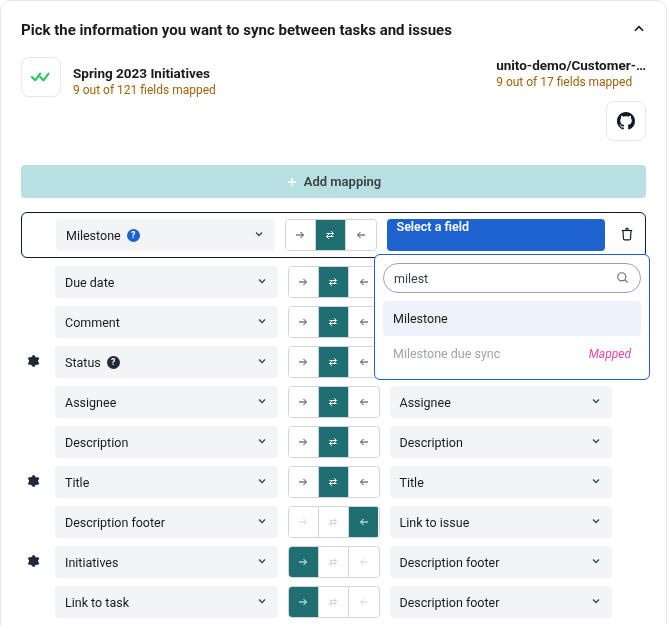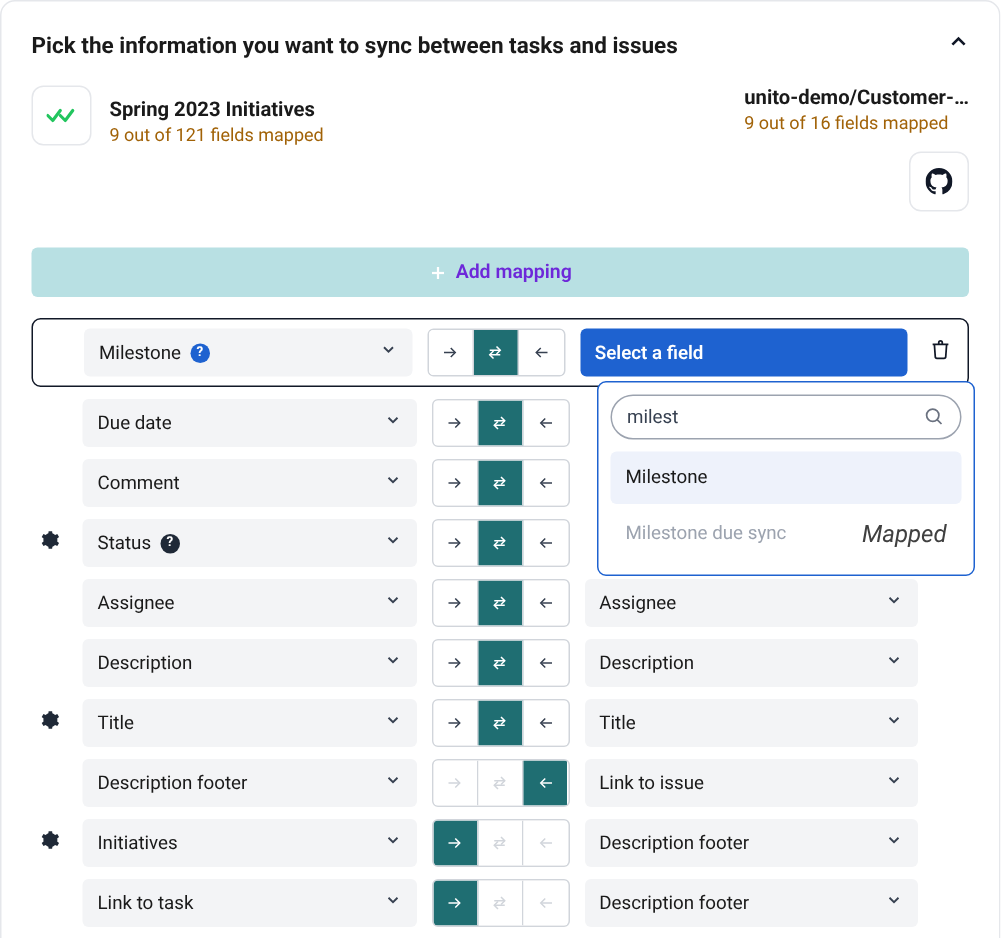--- a/index.html
+++ b/index.html
@@ -49,21 +49,21 @@
     flex-shrink: 0;
   }
   .tool-meta .t-title { font-size: 13.5px; font-weight: 700; }
   .tool-meta .t-sub { font-size: 12px; color: #a16207; margin-top: 2px; }
   .tool-right .tool-meta { text-align: left; max-width: 180px; }
   .tool-right .tool-meta .t-title {
     white-space: nowrap; overflow: hidden; text-overflow: ellipsis;
   }
   .add-bar {
     background: #b8e0e3;
-    color: #6d28d9;
+    color: #404040;
     text-align: center;
     padding: 9px;
     border-radius: 4px;
     font-size: 13px;
     font-weight: 600;
     margin-bottom: 14px;
     display:flex;
     align-items:center;
     justify-content:center;
     gap:6px;
@@ -104,21 +104,20 @@
     grid-template-columns: 18px 1fr 92px 1fr 24px;
   }
   .first-row .field.left { background:#f3f4f6; }
   .select-field {
     background:#1e62d0;
     color:#fff;
     border-radius:4px;
     padding:0 10px;
     height:32px;
     display:flex;
-    align-items:center;
     justify-content:space-between;
     font-size:12.5px;
     font-weight:600;
   }
   .select-field .chev svg{stroke:#fff;}
   .trash svg{width:14px;height:14px;stroke:#111827;fill:none;}
   .dir-group {
     display:flex;
     border:1px solid #d1d5db;
     border-radius:4px;
@@ -135,21 +134,21 @@
   .dir-btn:last-child{border-right:none;}
   .dir-btn.active{background:#1f6e72;color:#fff;}
   .dir-btn svg{width:12px;height:12px;}
   .dir-btn.inactive svg{stroke:#d1d5db;}
   .dir-btn svg{stroke:#374151;fill:none;stroke-width:2;}
   .dir-btn.active svg{stroke:#fff;}
   .dropdown {
     position:absolute;
     right:-4px;
     top:42px;
-    width:252px;
+    width:276px;
     background:#fff;
     border:1px solid #1e62d0;
     border-radius:6px;
     padding:8px;
     z-index:10;
   }
   .dd-search{
     border:1px solid #9ca3af;
     border-radius:16px;
     height:30px;
@@ -166,21 +165,21 @@
   .dd-search svg{width:14px;height:14px;stroke:#6b7280;fill:none;stroke-width:2;}
   .dd-item{
     padding:10px 10px;
     border-radius:4px;
     font-size:12.5px;
     display:flex;
     justify-content:space-between;
     align-items:center;
   }
   .dd-item.hl{background:#eef2fb;}
-  .dd-item .mapped{font-style:italic;color:#404040;font-size:16px;}
+  .dd-item .mapped{font-style:italic;color:#ec4899;font-size:12px;}
   .dd-item.dim{color:#9ca3af;}
 </style>
 </head>
 <body>
 
 <div class="panel">
 
   <div class="hdr">
     <h2>Pick the information you want to sync between tasks and issues</h2>
     <span class="chev-up">
@@ -199,21 +198,21 @@
         </svg>
       </div>
       <div class="tool-meta">
         <div class="t-title">Spring 2023 Initiatives</div>
         <div class="t-sub">9 out of 121 fields mapped</div>
       </div>
     </div>
     <div class="tool-right">
       <div class="tool-meta">
         <div class="t-title">unito-demo/Customer-…</div>
-        <div class="t-sub">9 out of 16 fields mapped</div>
+        <div class="t-sub">9 out of 17 fields mapped</div>
       </div>
       <div class="tool-icon">
         <svg width="18" height="18" viewBox="0 0 16 16">
           <path fill="#111827" d="M8 0C3.58 0 0 3.58 0 8c0 3.54 2.29 6.53 5.47 7.59.4.07.55-.17.55-.38 0-.19-.01-.82-.01-1.49-2.01.37-2.53-.49-2.69-.94-.09-.23-.48-.94-.82-1.13-.28-.15-.68-.52-.01-.53.63-.01 1.08.58 1.23.82.72 1.21 1.87.87 2.33.66.07-.52.28-.87.51-1.07-1.78-.2-3.64-.89-3.64-3.95 0-.87.31-1.59.82-2.15-.08-.2-.36-1.02.08-2.12 0 0 .67-.21 2.2.82.64-.18 1.32-.27 2-.27.68 0 1.36.09 2 .27 1.53-1.04 2.2-.82 2.2-.82.44 1.1.16 1.92.08 2.12.51.56.82 1.27.82 2.15 0 3.07-1.87 3.75-3.65 3.95.29.25.54.73.54 1.48 0 1.07-.01 1.93-.01 2.2 0 .21.15.46.55.38A8.013 8.013 0 0016 8c0-4.42-3.58-8-8-8z"></path>
         </svg>
       </div>
     </div>
   </div>
 
   <div class="add-bar">

